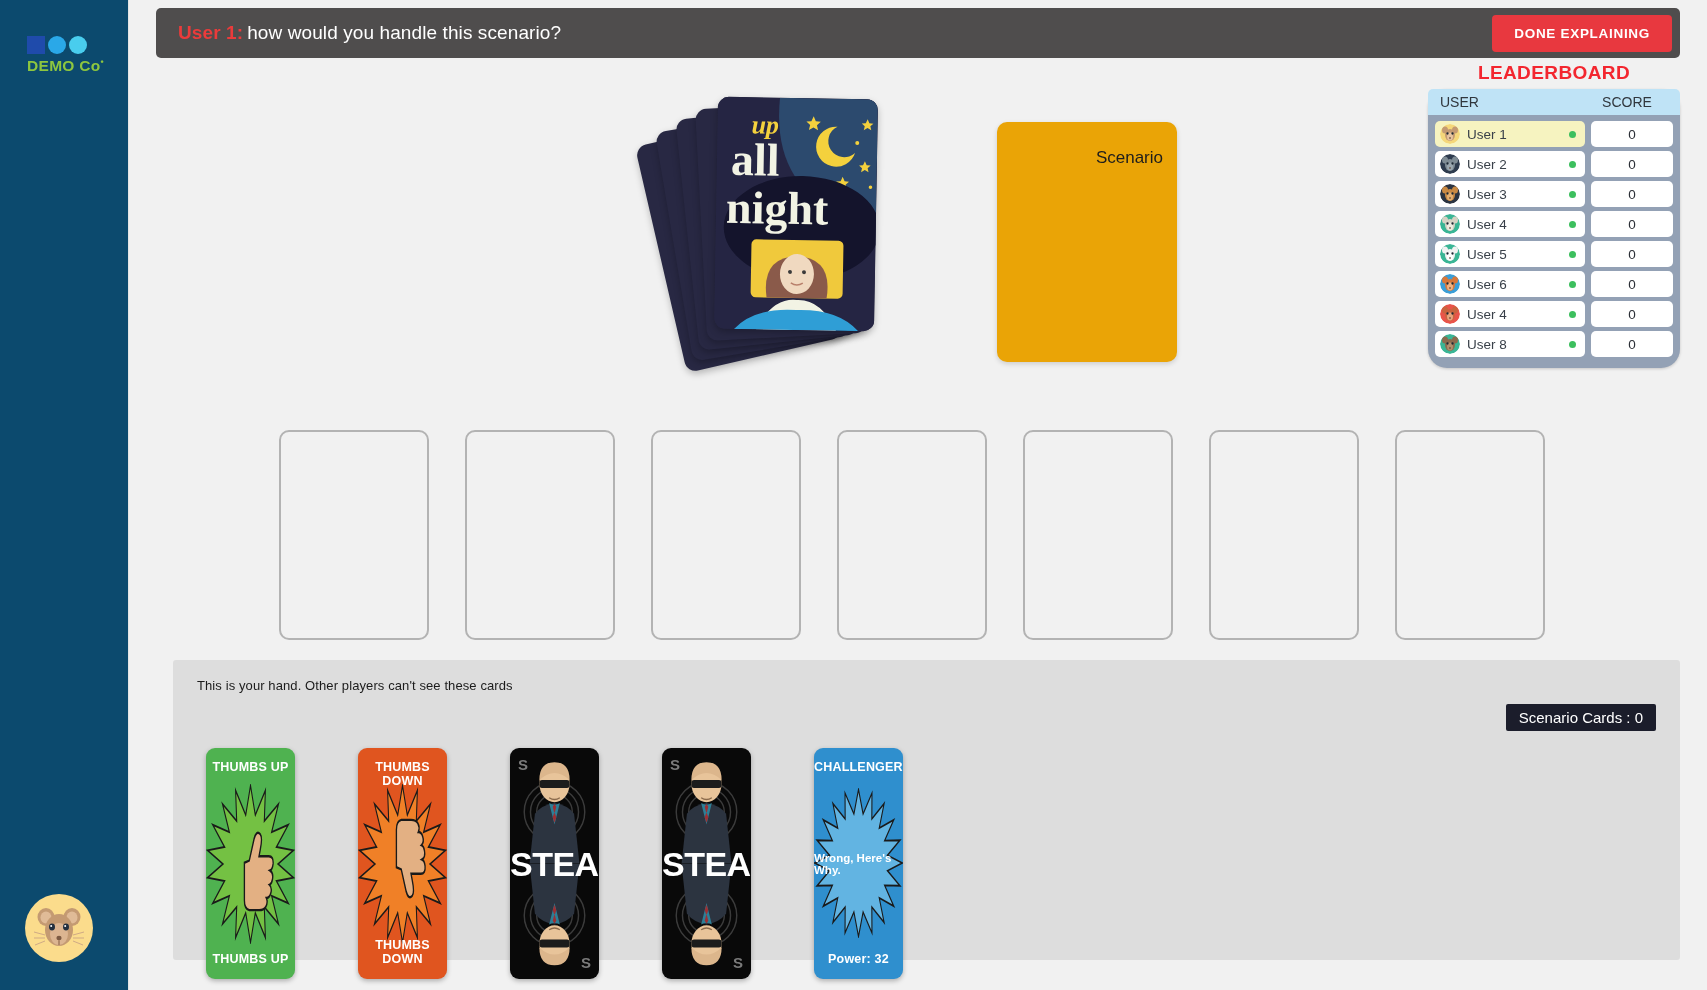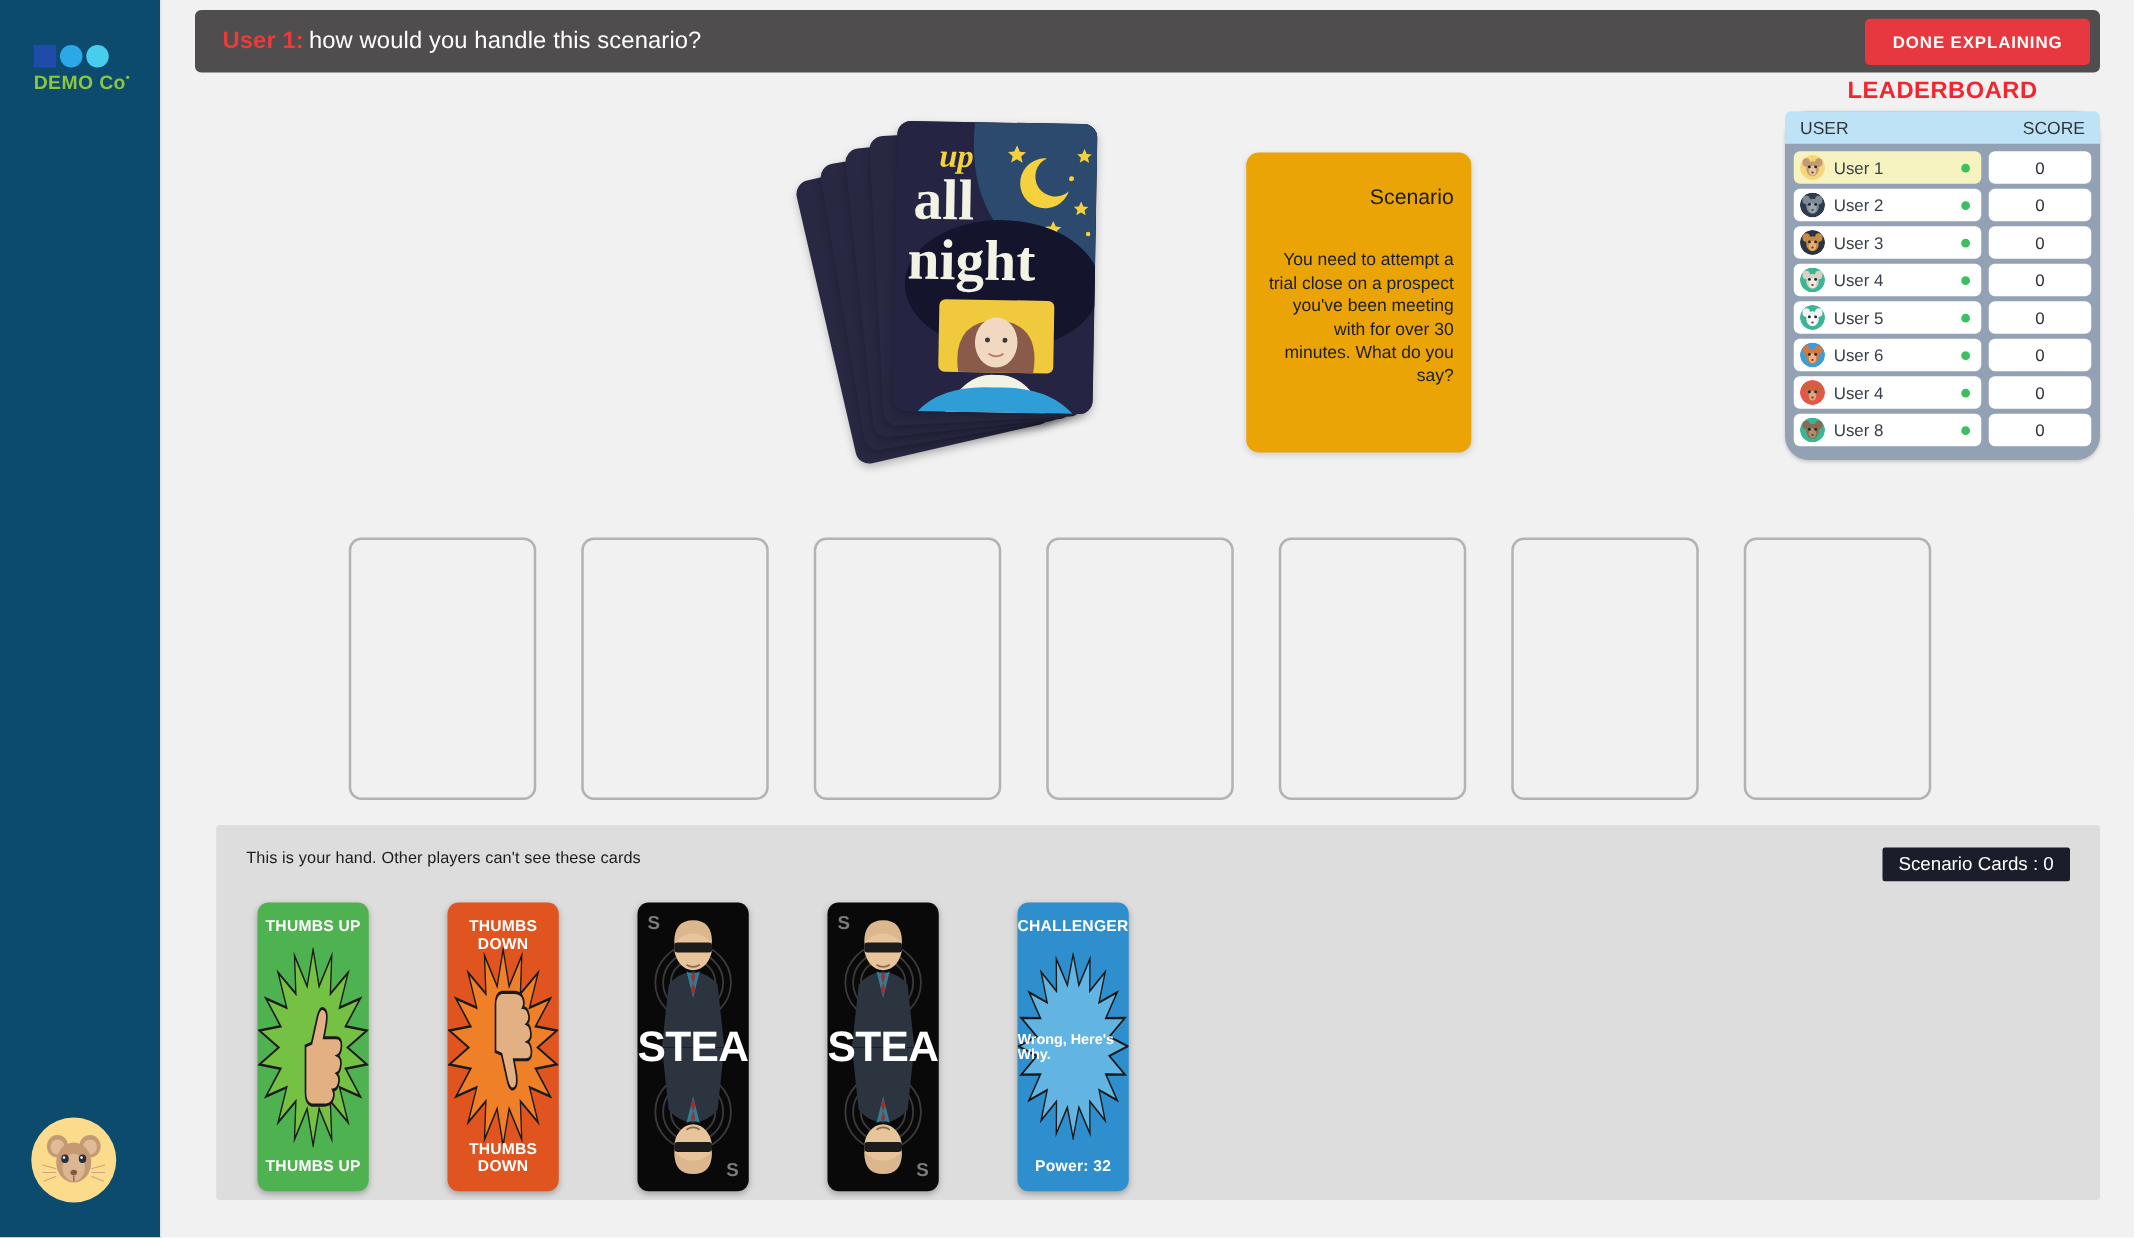--- a/index.html
+++ b/index.html
@@ -63,21 +63,21 @@
   }
   .lb-box {
     background: #93a1b5; border-radius: 19px; padding: 0 7px 7px 7px;
     box-shadow: 0 1px 3px rgba(0,0,0,.18);
   }
   .lb-head {
     display: flex; background: #bfe3f6; border-radius: 5px 5px 0 0;
     margin: 0 -7px 6px -7px; padding: 5px 12px 5px 12px;
   }
   .lb-head .h-user { flex: 1; font-size: 14px; color: #30363d; }
-  .lb-head .h-score { width: 82px; text-align: right; font-size: 14px; color: #30363d; }
+  .lb-head .h-score { width: 82px; text-align: center; font-size: 14px; color: #30363d; }
   .lb-row { display: flex; gap: 6px; margin-bottom: 4px; align-items: stretch; }
   .lb-user {
     flex: 1; background: #ffffff; border-radius: 5px;
     display: flex; align-items: center; padding: 3px 9px 3px 5px; gap: 7px;
     height: 26px;
   }
   .lb-row.me .lb-user { background: #f6f3c0; }
   .lb-av { width: 20px; height: 20px; border-radius: 50%; flex: 0 0 20px; overflow: hidden; }
   .lb-name { font-size: 13.5px; color: #394049; flex: 1; }
   .lb-dot { width: 7px; height: 7px; border-radius: 50%; background: #3cbf5e; flex: 0 0 7px; }
@@ -123,21 +123,21 @@
 
   
   .hand-panel {
     position: absolute; left: 44px; right: 27px; top: 660px; height: 300px;
     background: #dddddd; border-radius: 3px; padding: 18px 24px 0 24px;
   }
   .hand-head { display: flex; align-items: flex-start; }
   .hand-label { font-size: 13px; color: #1c1c1c; letter-spacing: .1px; text-align: center; }
   .scenario-count {
     margin-left: auto; background: #1b1d2b; color: #ffffff;
-    font-size: 15px; padding: 5px 13px; border-radius: 2px;
+    font-size: 15px; padding: 5px 13px; border-radius: 2px; margin-top: 26px;
   }
   .hand-cards { display: flex; gap: 63px; margin-top: 17px; padding-left: 9px; }
   .hcard {
     width: 89px; height: 231px; border-radius: 9px; position: relative;
     overflow: hidden; box-shadow: 0 2px 5px rgba(0,0,0,.28); cursor: pointer;
     flex: 0 0 89px;
   }
   .hcard.thumbsup { background: #4fb250; }
   .hcard.thumbsdown { background: #e0551f; }
   .hcard.steal { background: #090909; }
@@ -406,21 +406,20 @@
             <circle cx="89" cy="174" r="2" fill="#3a3a3a"></circle>
           <path d="M76 185 q6 4 12 0" stroke="#b9816c" stroke-width="1.5" fill="none"></path>
           <path d="M42 232 q16 -32 40 -30 q24 -2 40 30 z" fill="#f2f3e4"></path>
           <path d="M20 232 q20 -22 62 -20 q42 -2 62 20 z" fill="#2f9ed6"></path>
         </svg>
       </div>
     </div>
 
     <div class="scenario-card">
       <div class="scenario-title">Scenario</div>
-      <div class="scenario-body">You need to attempt a trial close on a prospect you've been meeting with for over 30 minutes. What do you say?</div>
     </div>
 
     <div class="slots" id="slots">
         <div class="slot"></div>
         <div class="slot"></div>
         <div class="slot"></div>
         <div class="slot"></div>
         <div class="slot"></div>
         <div class="slot"></div>
         <div class="slot"></div>

